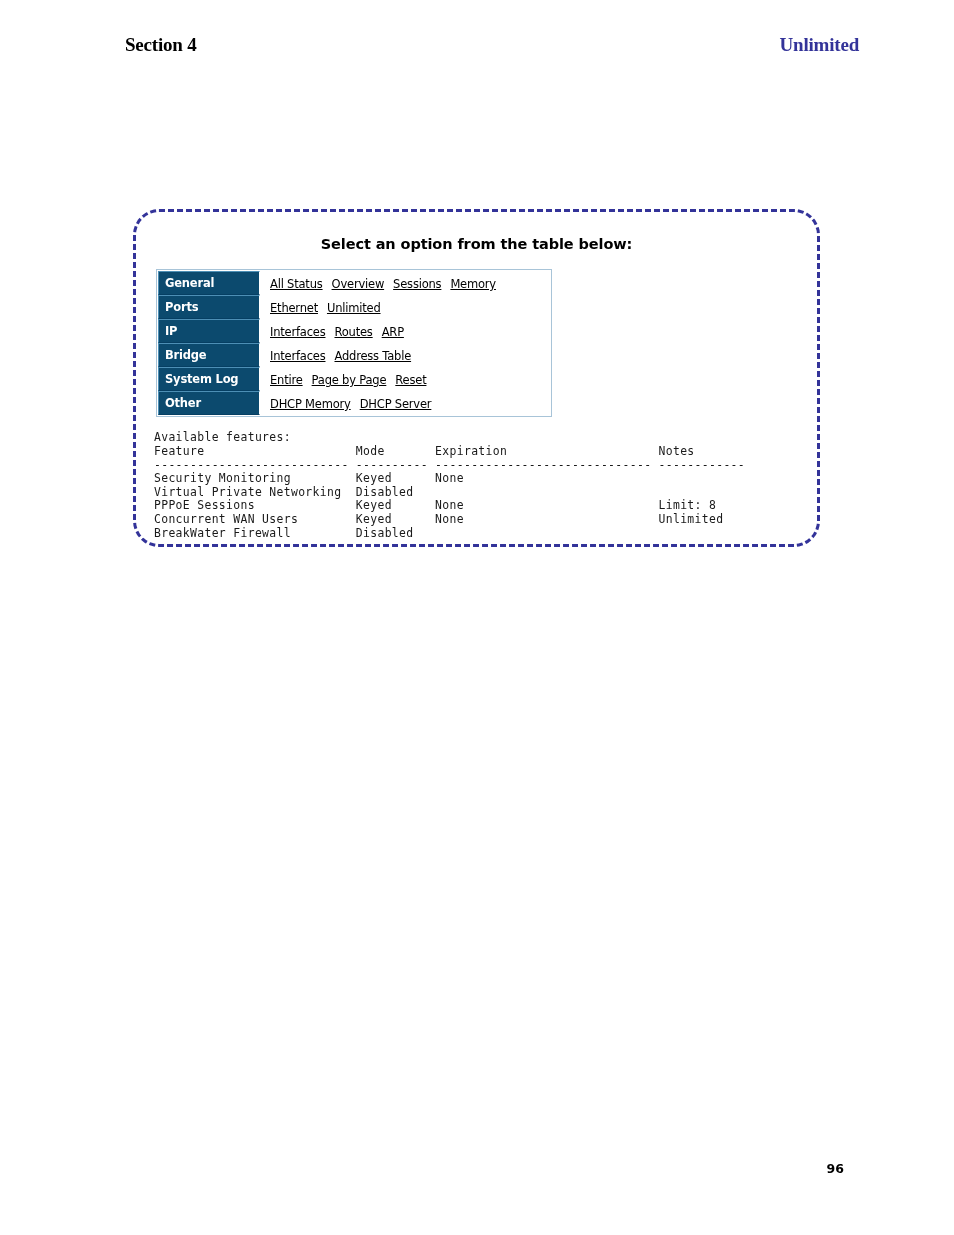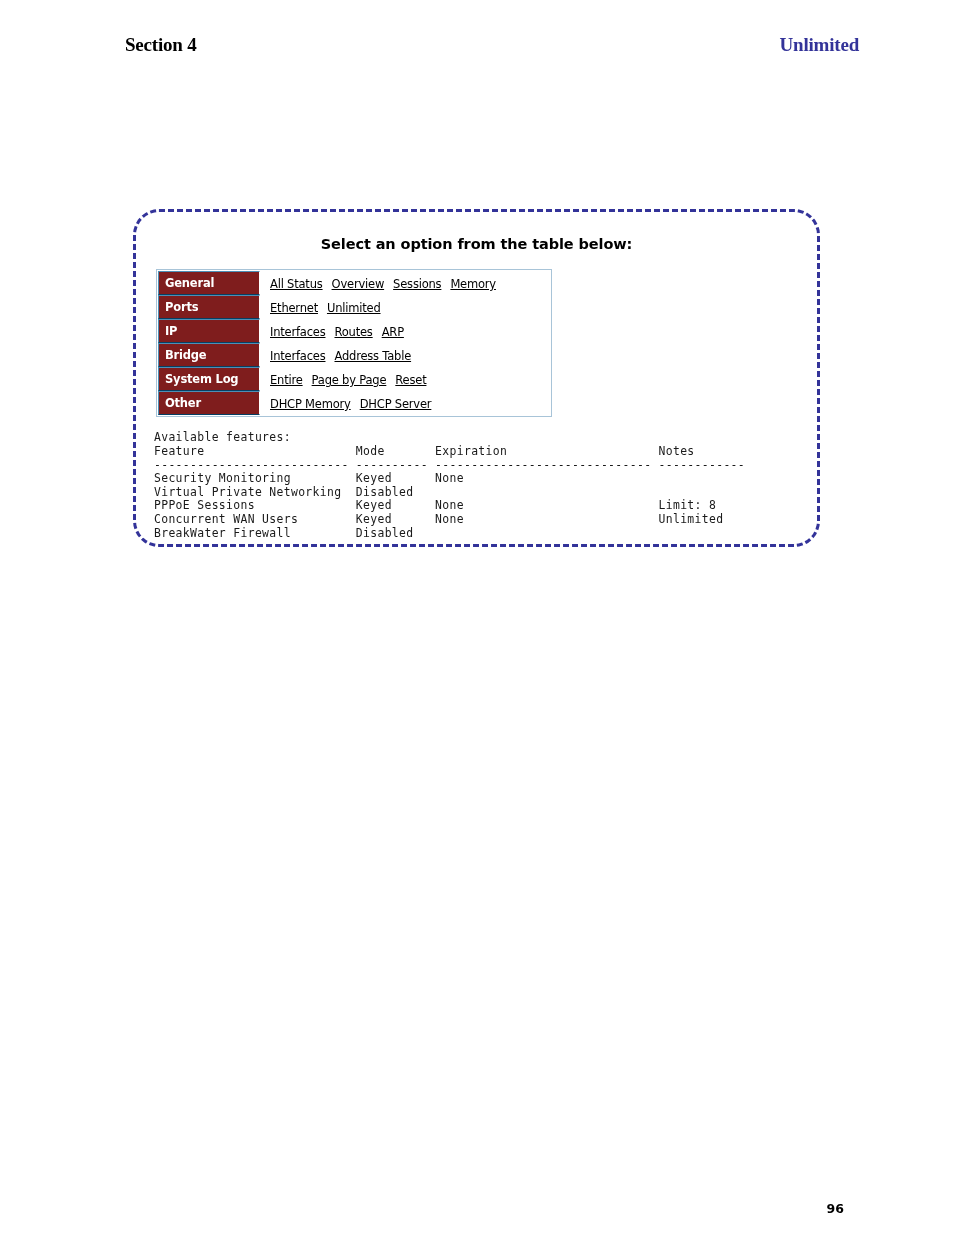--- a/index.html
+++ b/index.html
@@ -94,21 +94,21 @@
     border-collapse: separate;
     border-spacing: 0;
     width: 100%;
   }
   table.option-table td {
     padding: 0;
     vertical-align: middle;
   }
   td.cat-cell {
     width: 94px;
-    background: #7f1d1d;
+    background: #0c4a6e;
     border-top: 1px solid #4d8fb5;
     border-left: 1px solid #4d8fb5;
     border-right: 1px solid #ffffff;
     border-bottom: 1px solid #063f63;
     height: 22px;
     padding: 0 0 0 6px !important;
     margin-top: 16px;
   }
   .cat-label {
     font-family: "DejaVu Sans", sans-serif;
@@ -151,21 +151,20 @@
 
   
   .page-number {
     position: absolute;
     right: 110px;
     top: 1161px;
     font-family: "DejaVu Sans", sans-serif;
     font-size: 12.5px;
     font-weight: bold;
     color: #000000;
-    margin-top: 40px;
   }
 </style>
 </head>
 <body>
 
 <div class="page-header">
   <div class="section-label">Section 4</div>
   <div class="chapter-label">Unlimited</div>
 </div>
 

